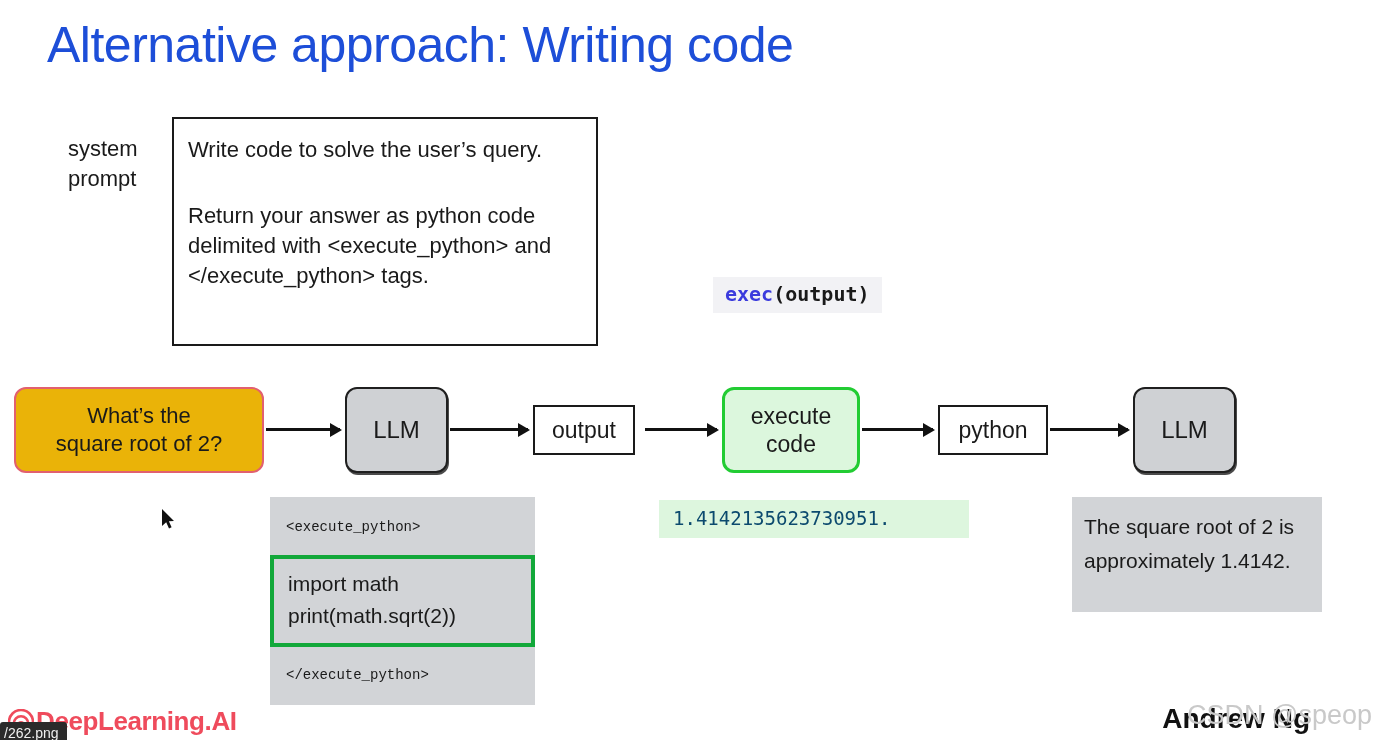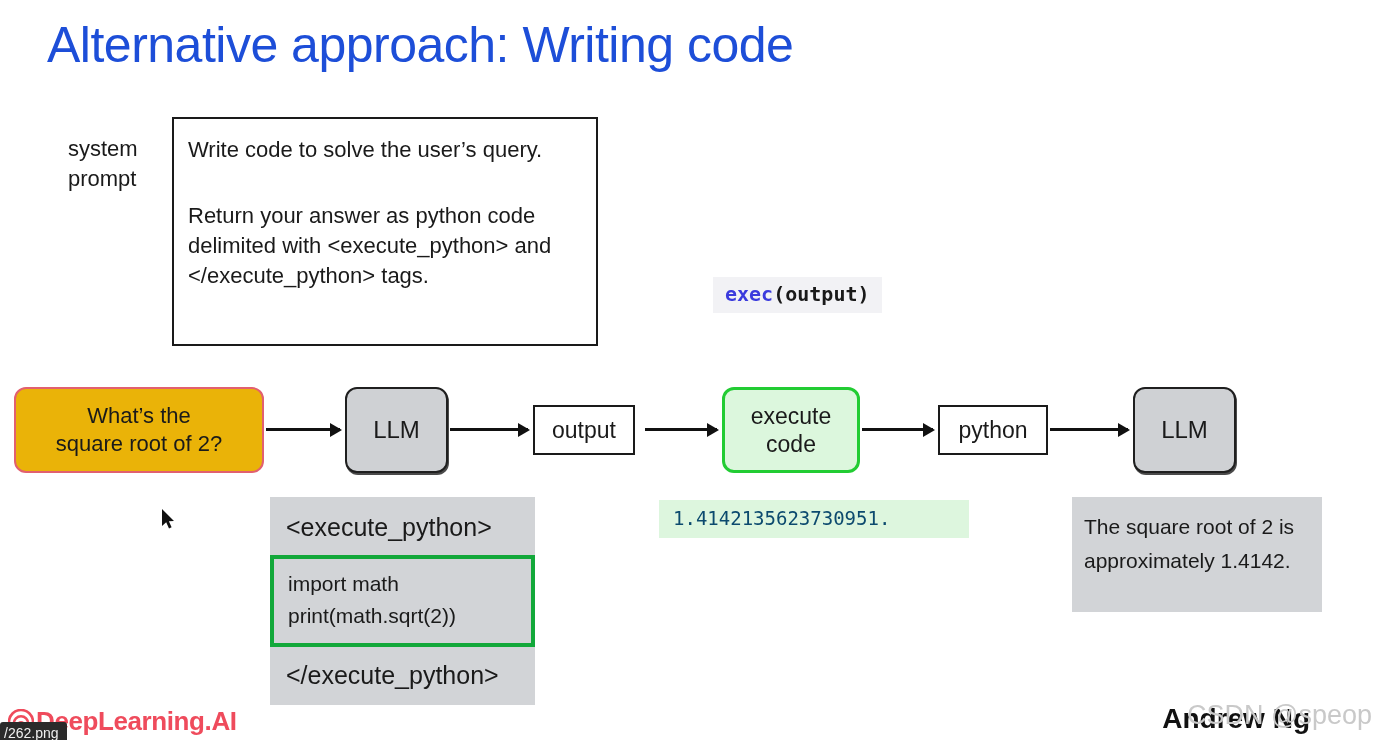--- a/index.html
+++ b/index.html
@@ -154,24 +154,25 @@
   #code-block {
     position: absolute;
     left: 270px;
     top: 497px;
     width: 265px;
     background: #d2d4d7;
     box-sizing: border-box;
     padding: 11px 0 11px 0;
   }
   #code-block .tag-line {
-    font-size: 25px;
+    font-size: 14px;
     line-height: 30px;
     color: #1a1a1a;
     padding: 4px 0 4px 16px;
+    font-family: Liberation Mono, monospace;
   }
   #code-inner {
     border: 4px solid #12a83a;
     background: #d2d4d7;
     box-sizing: border-box;
     margin: 9px 0 9px 0;
     padding: 9px 0 11px 14px;
   }
   #code-inner div {
     font-size: 21px;

